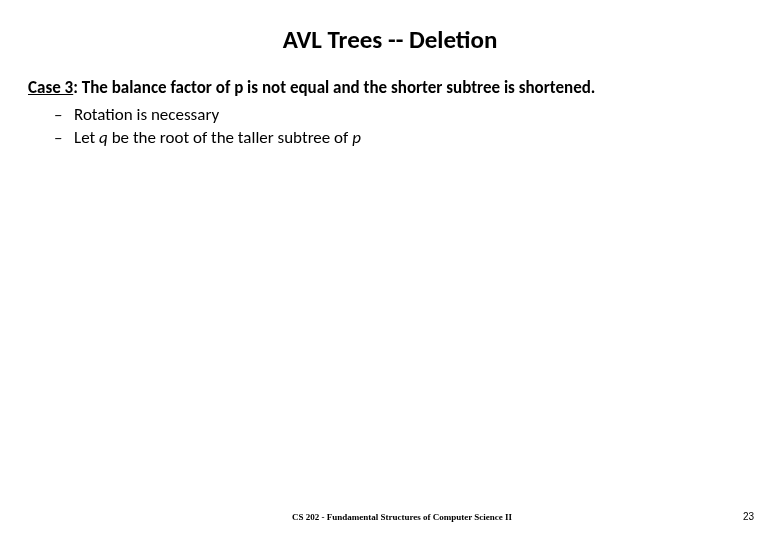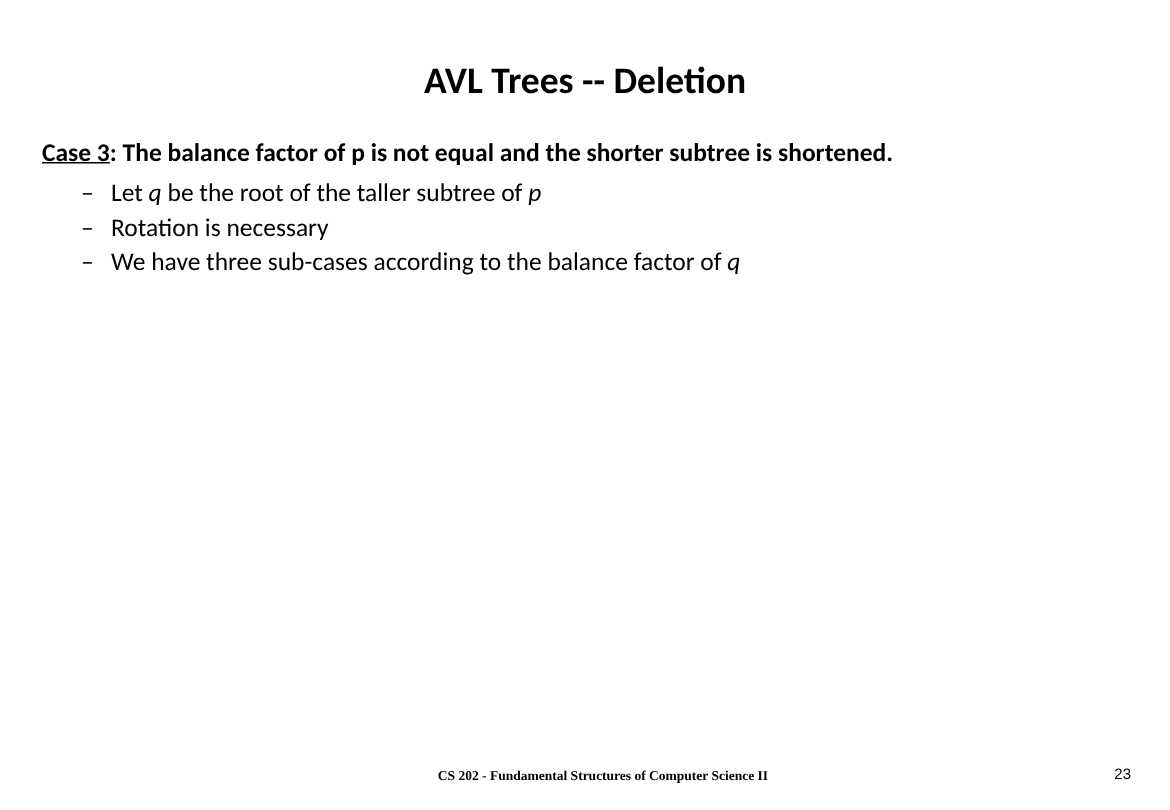--- a/index.html
+++ b/index.html
@@ -8,21 +8,21 @@
       height: 540px;
       background: #fff;
       font-family: Calibri, Arial, sans-serif;
       color: #000;
       position: relative;
       overflow: hidden;
     }
     .slide {
       width: 100%;
       height: 100%;
-      padding: 32px 28px 0 28px;
+      padding: 18px 28px 0 28px;
     }
     .title {
       text-align: center;
       font-weight: 700;
       font-size: 25px;
       margin-top: 6px;
       margin-bottom: 22px;
     }
     .case-line {
       font-weight: 700;
@@ -66,25 +66,22 @@
 
 <div class="slide">
   <h1 class="title">AVL Trees -- Deletion</h1>
 
   <p class="case-line">
     <span class="case-label">Case 3</span><span>: The balance factor of </span><span>p</span><span> is not equal and the shorter subtree is shortened.</span>
   </p>
 
   <ul class="bullets">
     <li>
-      <span>Let </span><span class="em">q</span><span> be the root of the taller subtree of </span><span class="em">p</span>
-    </li>
-    <li>
       <span>Rotation is necessary</span>
     </li>
     <li>
-      <span>We have three sub-cases according to the balance factor of </span><span class="em">q</span>
+      <span>Let </span><span class="em">q</span><span> be the root of the taller subtree of </span><span class="em">p</span>
     </li>
   </ul>
 </div>
 
 <div class="footer-center">CS 202 - Fundamental Structures of Computer Science II</div>
 <div class="footer-right">23</div>
 
 </body></html>

